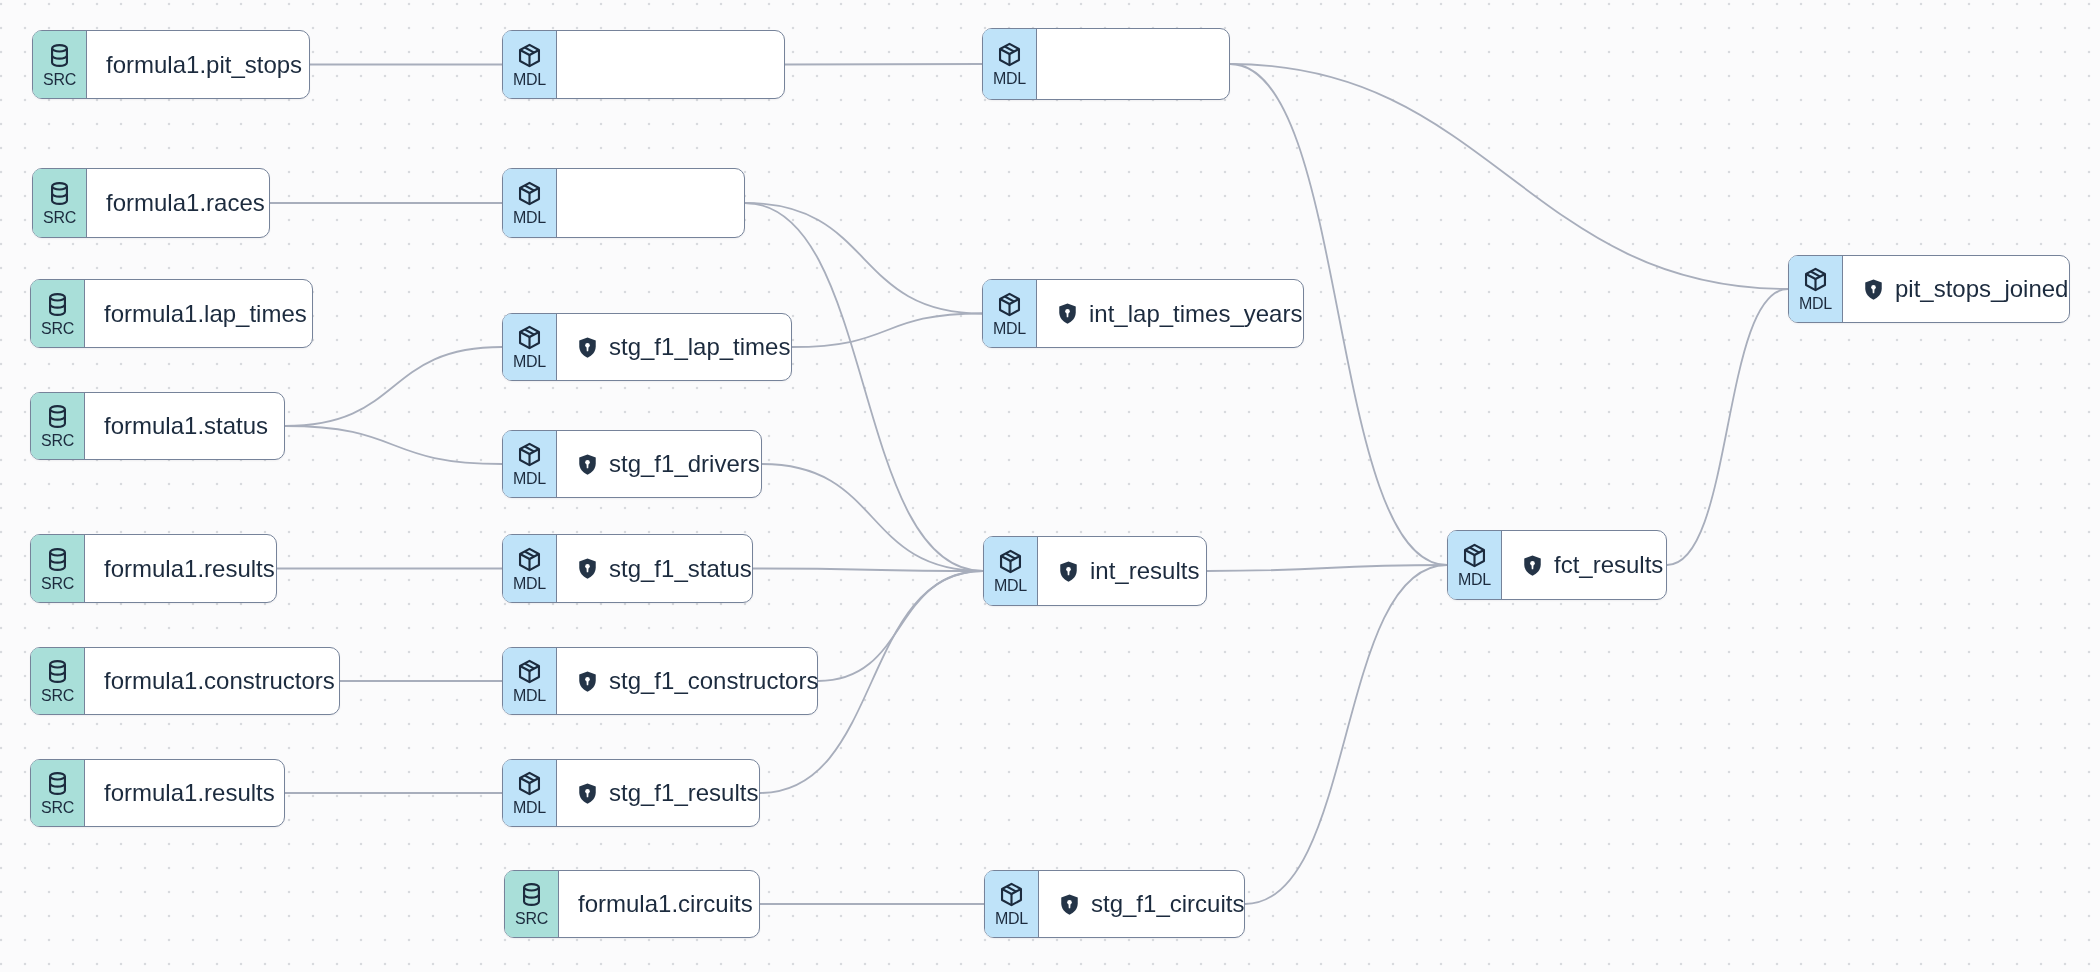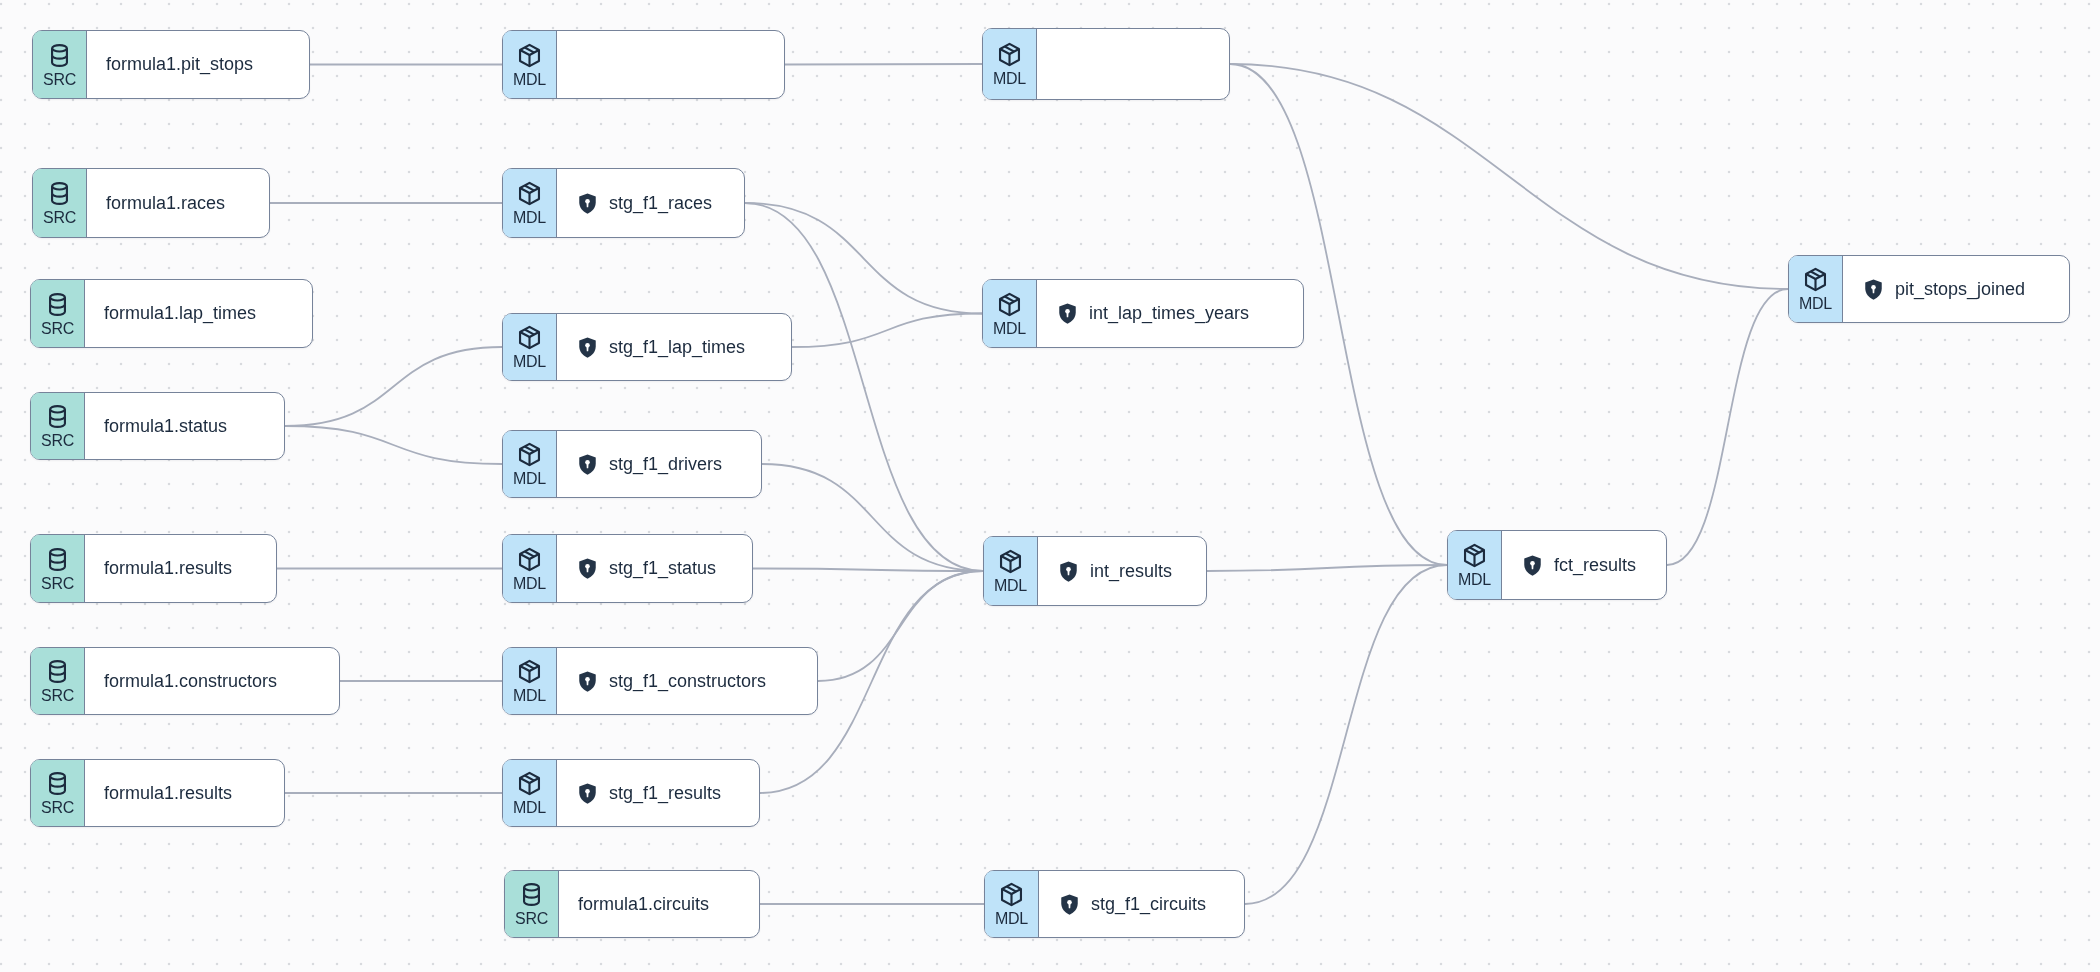--- a/index.html
+++ b/index.html
@@ -34,21 +34,21 @@
     gap:1px;border-right:1.6px solid var(--node-border);
     border-radius:8px 0 0 8px;
   }
   .node.source .iconbox{background:var(--source-badge-fill);}
   .node.model  .iconbox{background:var(--model-badge-fill);}
   .badge{font-size:16px;font-weight:400;letter-spacing:-0.3px;color:var(--text);line-height:1;margin-top:2px;}
   .glyph{display:flex;}
   .glyph svg{stroke:var(--text);}
   .nbody{flex:1;display:flex;align-items:center;padding:0 10px 0 19px;gap:10px;min-width:0;}
   .shield{flex:0 0 auto;display:flex;}
-  .label{font-size:18px;color:var(--text);white-space:nowrap;}
+  .label{font-size:24px;color:var(--text);white-space:nowrap;}
 </style>
 </head>
 <body>
 
 <div id="canvas">
   <svg class="edge-layer" viewBox="0 0 2100 972">
       <path d="M 310 64.5 C 415.6 64.5, 396.4 64.5, 502 64.5"></path>
       <path d="M 785 64.5 C 893.35 64.5, 873.65 64, 982 64"></path>
       <path d="M 270 203 C 397.6 203, 374.4 203, 502 203"></path>
       <path d="M 745 203 C 875.35 203, 851.65 313.5, 982 313.5"></path>
@@ -216,30 +216,20 @@
       <span class="glyph">
           <svg width="27" height="27" viewBox="0 0 24 24" fill="none" stroke-width="1.9" stroke-linejoin="round">
   <path d="M12 2.6 L20.4 7.1 V16.9 L12 21.4 L3.6 16.9 V7.1 Z"></path>
   <path d="M3.6 7.1 L12 11.6 L20.4 7.1"></path>
   <path d="M12 11.6 V21.4"></path>
   <path d="M7.8 4.9 L16.2 9.4"></path>
 </svg>
         </span>
       <span class="badge">MDL</span>
     </div>
-    <div class="nbody">
-      <span class="shield">
-          <svg width="23" height="23" viewBox="0 0 24 24">
-  <path fill="var(--shield-fill)" d="M12 1.6 L20.6 4.8 V11 c0 5.4 -3.6 9.2 -8.6 11.6 C7 20.2 3.4 16.4 3.4 11 V4.8 Z"></path>
-  <circle cx="12" cy="9.6" r="2.4" fill="#ffffff"></circle>
-  <path fill="#ffffff" d="M10.9 11 h2.2 l-0.35 5 h-1.5 Z"></path>
-</svg>
-        </span>
-      <span class="label">stg_f1_races</span>
-    </div>
     </div>
     <div class="node model" style="left: 502px; top: 313px; width: 290px; height: 68px;">
     <div class="iconbox">
       <span class="glyph">
           <svg width="27" height="27" viewBox="0 0 24 24" fill="none" stroke-width="1.9" stroke-linejoin="round">
   <path d="M12 2.6 L20.4 7.1 V16.9 L12 21.4 L3.6 16.9 V7.1 Z"></path>
   <path d="M3.6 7.1 L12 11.6 L20.4 7.1"></path>
   <path d="M12 11.6 V21.4"></path>
   <path d="M7.8 4.9 L16.2 9.4"></path>
 </svg>

